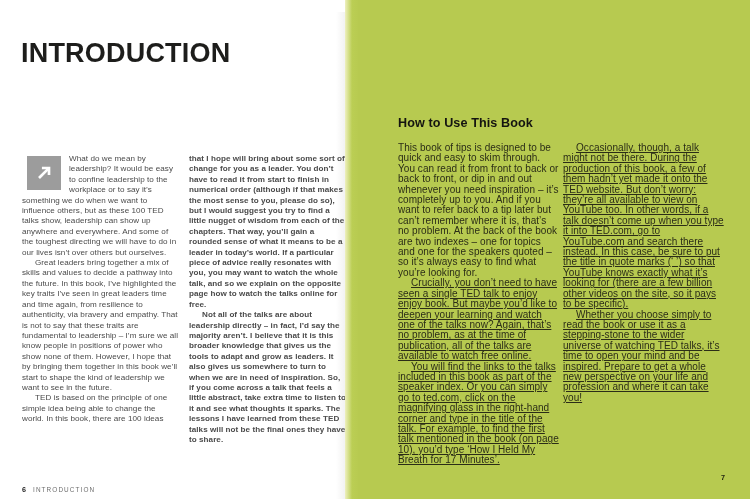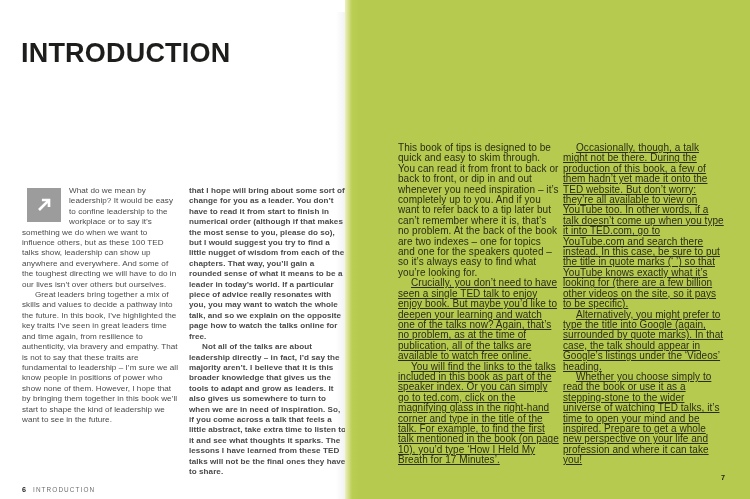--- a/index.html
+++ b/index.html
@@ -13,21 +13,21 @@
     position:absolute; left:0; top:12px; width:345px; height:499px;
     background:linear-gradient(to left, rgba(0,0,0,0.05) 0px, rgba(0,0,0,0) 9px), #ffffff;
   }
   .intro-title {
     position:absolute; left:21px; top:26px;
     font-size:27px; font-weight:800; letter-spacing:0.2px; color:#1d1d1b;
   }
   .col {
     position:absolute; top:142px; width:157px;
     font-size:8.1px; line-height:10.4px; letter-spacing:0.05px;
-    color:#4a4a4a; text-align:left;margin-top:32px;
+    color:#4a4a4a; text-align:left;
   }
   .l-col1 { left:22px; }
   .l-col2 { left:189px;font-weight:bold; }
   .col p { margin:0; }
   .col p.indent { text-indent:13px; }
   .arrow-box {
     float:left; width:34px; height:34px; background:#9c9c9c;
     margin:2px 8px 2px 5px;
     display:flex; align-items:center; justify-content:center;
   }
@@ -75,45 +75,46 @@
       <p>
         <span class="arrow-box">
           <svg width="20" height="20" viewBox="0 0 24 24" aria-hidden="true">
             <path d="M6 18 L17 7" stroke="#ffffff" stroke-width="3.2" fill="none"></path>
             <path d="M9.5 6 H18 V14.5" stroke="#ffffff" stroke-width="3.2" fill="none"></path>
           </svg>
         </span>
         <span>What do we mean by leadership? It would be easy to confine leadership to the workplace or to say it’s something we do when we want to influence others, but as these 100 TED talks show, leadership can show up anywhere and everywhere. And some of the toughest directing we will have to do in our lives isn’t over others but ourselves.</span>
       </p>
       <p class="indent">Great leaders bring together a mix of skills and values to decide a pathway into the future. In this book, I’ve highlighted the key traits I’ve seen in great leaders time and time again, from resilience to authenticity, via bravery and empathy. That is not to say that these traits are fundamental to leadership – I’m sure we all know people in positions of power who show none of them. However, I hope that by bringing them together in this book we’ll start to shape the kind of leadership we want to see in the future.</p>
+      <p class="indent">TED is based on the principle of one simple idea being able to change the world. In this book, there are 100 ideas</p>
     </div>
 
     <div class="col l-col2">
       <p>that I hope will bring about some sort of change for you as a leader. You don’t have to read it from start to finish in numerical order (although if that makes the most sense to you, please do so), but I would suggest you try to find a little nugget of wisdom from each of the chapters. That way, you’ll gain a rounded sense of what it means to be a leader in today’s world. If a particular piece of advice really resonates with you, you may want to watch the whole talk, and so we explain on the opposite page how to watch the talks online for free.</p>
       <p class="indent">Not all of the talks are about leadership directly – in fact, I’d say the majority aren’t. I believe that it is this broader knowledge that gives us the tools to adapt and grow as leaders. It also gives us somewhere to turn to when we are in need of inspiration. So, if you come across a talk that feels a little abstract, take extra time to listen to it and see what thoughts it sparks. The lessons I have learned from these TED talks will not be the final ones they have to share.</p>
     </div>
 
     <div class="footer-left">
       <span class="num">6</span><span>INTRODUCTION</span>
     </div>
 
   </div>
 
   <div class="page-right">
 
+    <div class="howto-heading">How to Use This Book</div>
 
     <div class="g-col g-col1">
       <p>This book of tips is designed to be quick and easy to skim through. You can read it from front to back or back to front, or dip in and out whenever you need inspiration – it’s completely up to you. And if you want to refer back to a tip later but can’t remember where it is, that’s no problem. At the back of the book are two indexes – one for topics and one for the speakers quoted – so it’s always easy to find what you’re looking for.</p>
       <p class="indent">Crucially, you don’t need to have seen a single TED talk to enjoy enjoy book. But maybe you’d like to deepen your learning and watch one of the talks now? Again, that’s no problem, as at the time of publication, all of the talks are available to watch free online.</p>
       <p class="indent">You will find the links to the talks included in this book as part of the speaker index. Or you can simply go to ted.com, click on the magnifying glass in the right-hand corner and type in the title of the talk. For example, to find the first talk mentioned in the book (on page 10), you’d type ‘How I Held My Breath for 17 Minutes’.</p>
     </div>
 
     <div class="g-col g-col2">
       <p class="indent">Occasionally, though, a talk might not be there. During the production of this book, a few of them hadn’t yet made it onto the TED website. But don’t worry: they’re all available to view on YouTube too. In other words, if a talk doesn’t come up when you type it into TED.com, go to YouTube.com and search there instead. In this case, be sure to put the title in quote marks (‘ ’) so that YouTube knows exactly what it’s looking for (there are a few billion other videos on the site, so it pays to be specific).</p>
-      <p class="indent">Alternatively, you might prefer to type the title into Google (again, surrounded by quote marks). In that case, the talk should appear in Google’s listings under the ‘Videos’ heading.</p>
       <p class="indent">Whether you choose simply to read the book or use it as a stepping-stone to the wider universe of watching TED talks, it’s time to open your mind and be inspired. Prepare to get a whole new perspective on your life and profession and where it can take you!</p>
     </div>
 
     <div class="footer-right">
       <span>7</span>
     </div>
 
   </div>
 
 </div>

